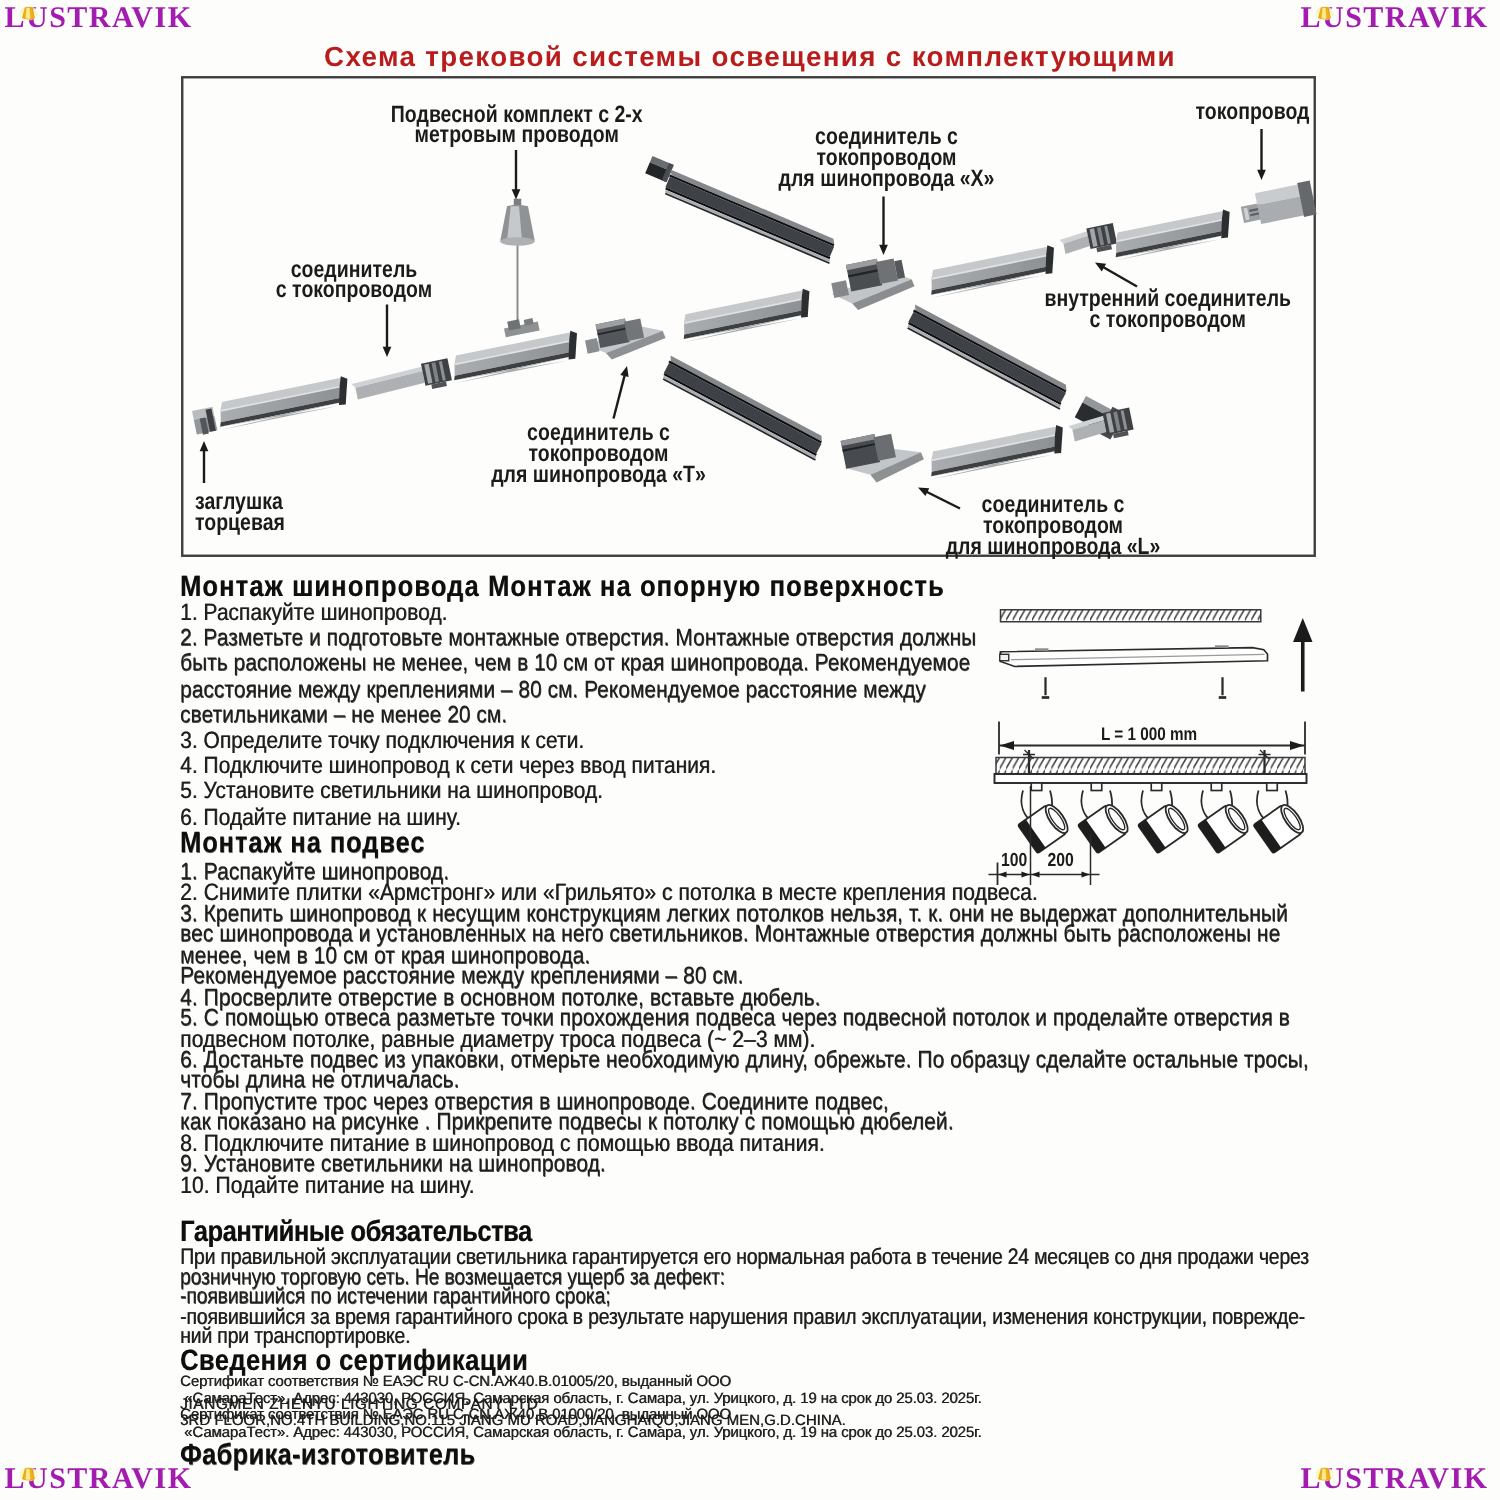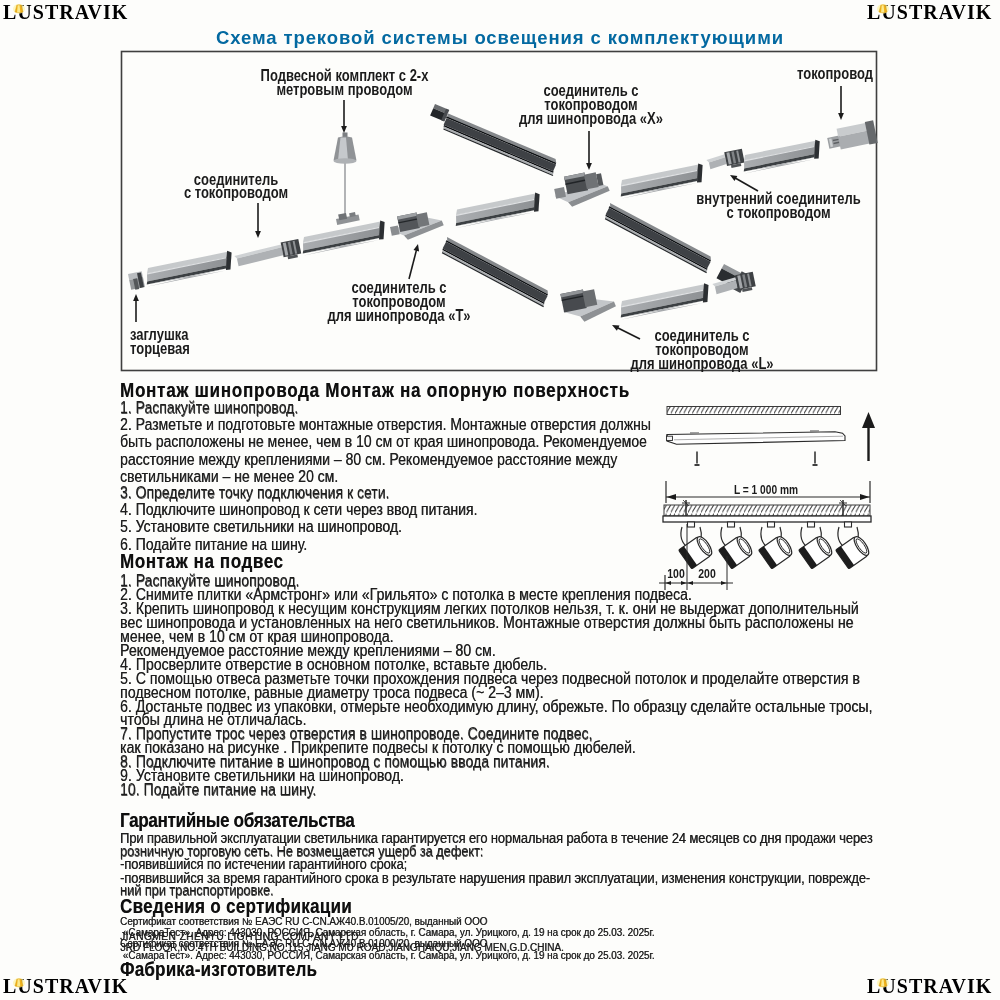--- a/index.html
+++ b/index.html
@@ -1,17 +1,17 @@
 <!DOCTYPE html>
 <html><head><meta charset="utf-8"><style>
 
 * { margin:0; padding:0; box-sizing:border-box; }
 html,body { width:1000px; height:1000px; background:#fdfdfb; font-family:"Liberation Sans",sans-serif; position:relative; overflow:hidden; }
 .abs { position:absolute; }
-.logo { position:absolute; width:150px; height:24px; font-family:"Liberation Serif",serif; font-weight:bold; color:#000000; font-size:20px; letter-spacing:1px; }
+.logo { position:absolute; width:150px; height:24px; font-family:"Liberation Serif",serif; font-weight:bold; color:#a21caf; font-size:20px; letter-spacing:1px; }
 .h { position:absolute; font-weight:bold; color:#0e0e0e; font-size:17px; text-shadow:0.3px 0.2px 0.25px rgba(10,10,10,0.6); transform:scaleY(1.15); transform-origin:top left; white-space:nowrap; }
 .body { position:absolute; color:#1e1e1e; white-space:nowrap; transform-origin:top left; text-shadow:0.35px 0.2px 0.25px rgba(20,20,20,0.75); }
 
 </style></head><body>
 <div class="logo" style="left:3px;top:0.5px;"><span>LUSTRAVIK</span><svg viewBox="0 0 20 18" style="position:absolute;width:12px;height:11px;left:10px;top:3.5px;">
       <ellipse cx="10" cy="8" rx="10" ry="8" fill="#fdf3a4" opacity="0.7"></ellipse>
       <path d="M 6.3 1.8 Q 10 0.6 13.7 1.8 L 16.6 13.2 Q 10 15.4 3.4 13.2 Z" fill="#eeb11b" stroke="#d2950c" stroke-width="0.7"></path>
       <path d="M 7.8 1.8 L 11 1.8 L 12.2 14 L 6.8 14 Z" fill="#fce98c"></path>
     </svg></div>
 <div class="logo" style="left:867px;top:0.5px;"><span>LUSTRAVIK</span><svg viewBox="0 0 20 18" style="position:absolute;width:12px;height:11px;left:10px;top:3.5px;">
@@ -22,21 +22,21 @@
 <div class="logo" style="left:3px;top:974.5px;"><span>LUSTRAVIK</span><svg viewBox="0 0 20 18" style="position:absolute;width:12px;height:11px;left:10px;top:3.5px;">
       <ellipse cx="10" cy="8" rx="10" ry="8" fill="#fdf3a4" opacity="0.7"></ellipse>
       <path d="M 6.3 1.8 Q 10 0.6 13.7 1.8 L 16.6 13.2 Q 10 15.4 3.4 13.2 Z" fill="#eeb11b" stroke="#d2950c" stroke-width="0.7"></path>
       <path d="M 7.8 1.8 L 11 1.8 L 12.2 14 L 6.8 14 Z" fill="#fce98c"></path>
     </svg></div>
 <div class="logo" style="left:867px;top:974.5px;"><span>LUSTRAVIK</span><svg viewBox="0 0 20 18" style="position:absolute;width:12px;height:11px;left:10px;top:3.5px;">
       <ellipse cx="10" cy="8" rx="10" ry="8" fill="#fdf3a4" opacity="0.7"></ellipse>
       <path d="M 6.3 1.8 Q 10 0.6 13.7 1.8 L 16.6 13.2 Q 10 15.4 3.4 13.2 Z" fill="#eeb11b" stroke="#d2950c" stroke-width="0.7"></path>
       <path d="M 7.8 1.8 L 11 1.8 L 12.2 14 L 6.8 14 Z" fill="#fce98c"></path>
     </svg></div>
-<div class="abs" style="left:0;top:26.5px;width:1000px;text-align:center;font-weight:bold;color:#0369a1;font-size:18.5px;letter-spacing:0.9px;">Схема трековой системы освещения с комплектующими</div>
+<div class="abs" style="left:0;top:26.5px;width:1000px;text-align:center;font-weight:bold;color:#b91c1c;font-size:18.5px;letter-spacing:0.9px;">Схема трековой системы освещения с комплектующими</div>
 <svg width="1000" height="1000" viewBox="0 0 1000 1000" style="position:absolute;left:0;top:0" font-family="Liberation Sans, sans-serif">
 <defs>
 <linearGradient id="faceg" x1="0%" y1="0%" x2="100%" y2="0%">
         <stop offset="0%" stop-color="#abaeb1"></stop>
         <stop offset="100%" stop-color="#8e9194"></stop>
       </linearGradient>
 <pattern id="hatch" width="4.3" height="9" patternUnits="userSpaceOnUse">
         <rect width="4.3" height="9" fill="#ffffff"></rect>
         <path d="M -1 10 L 5.3 -1" stroke="#3a3a3a" stroke-width="1"></path>
       </pattern>

